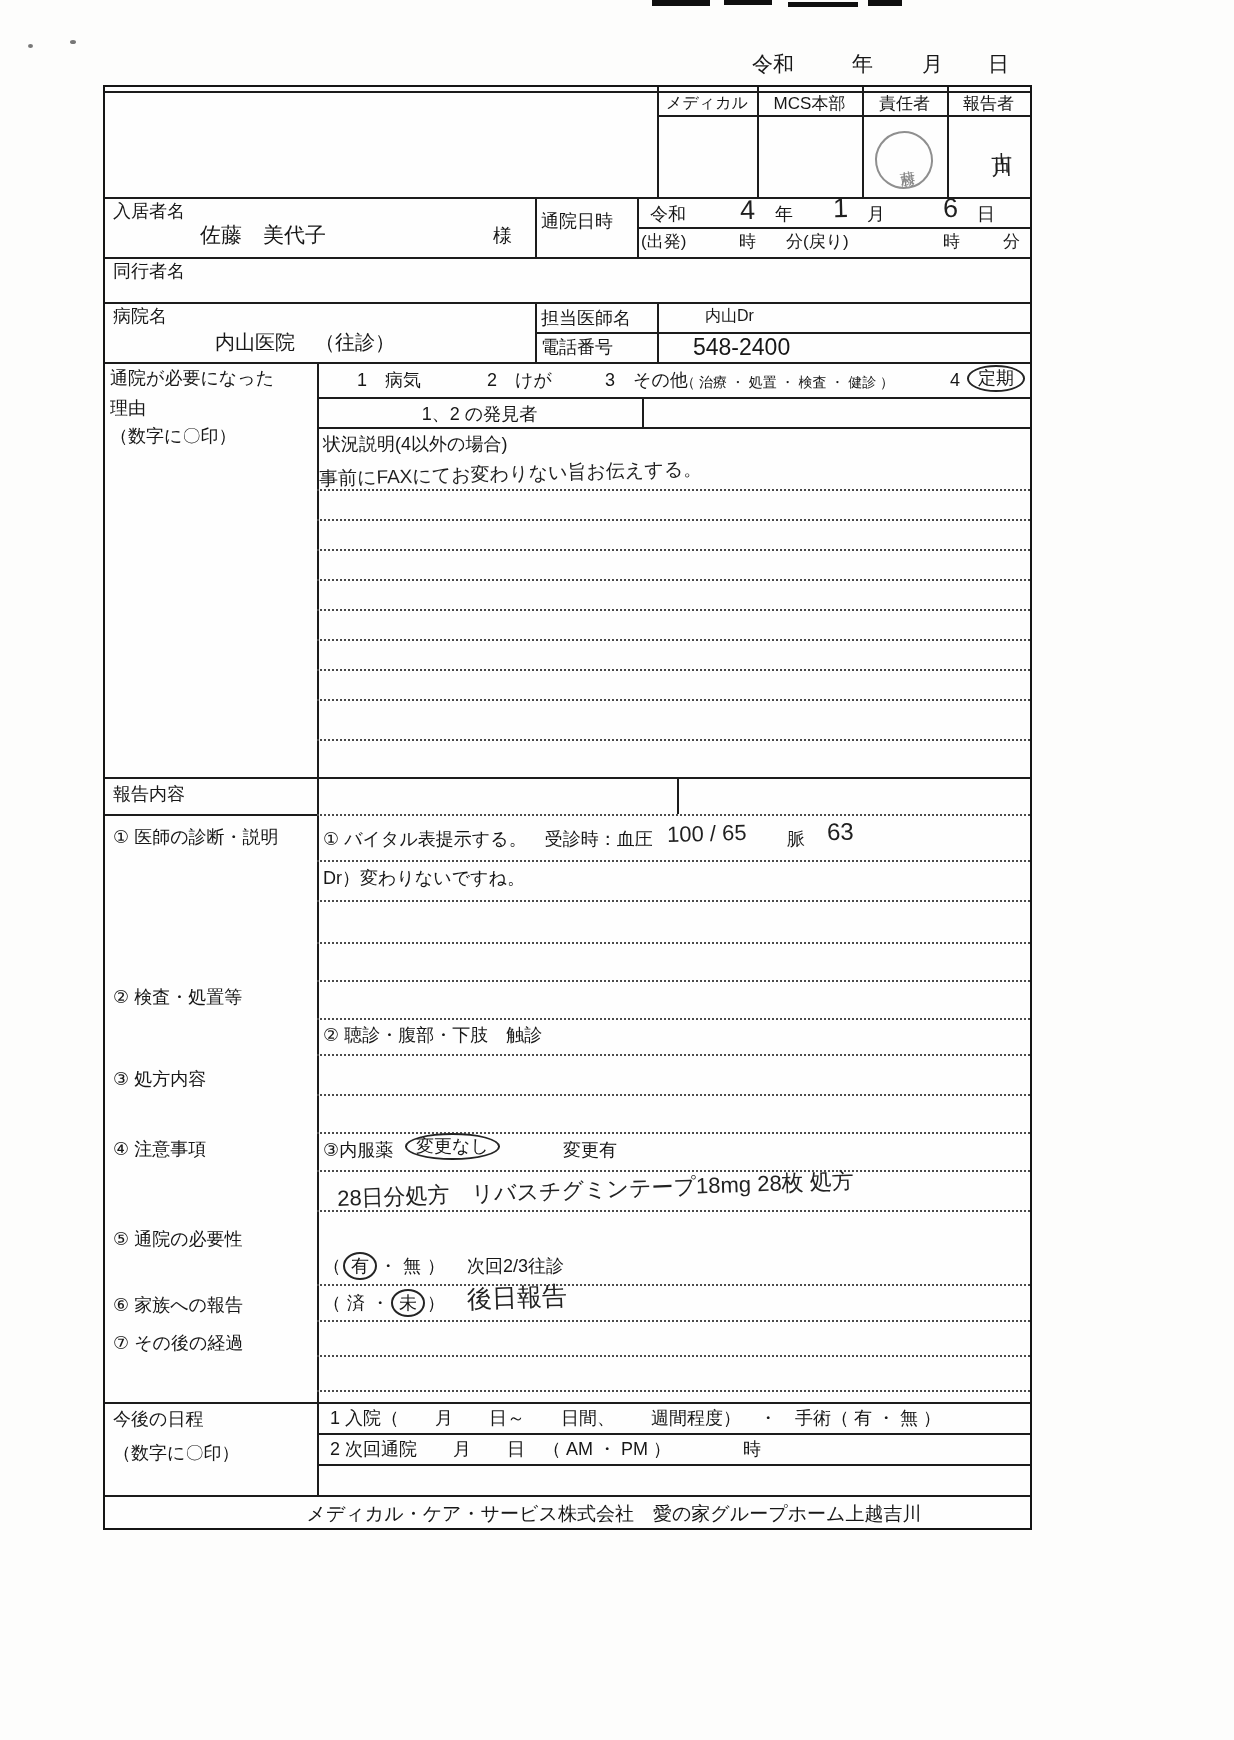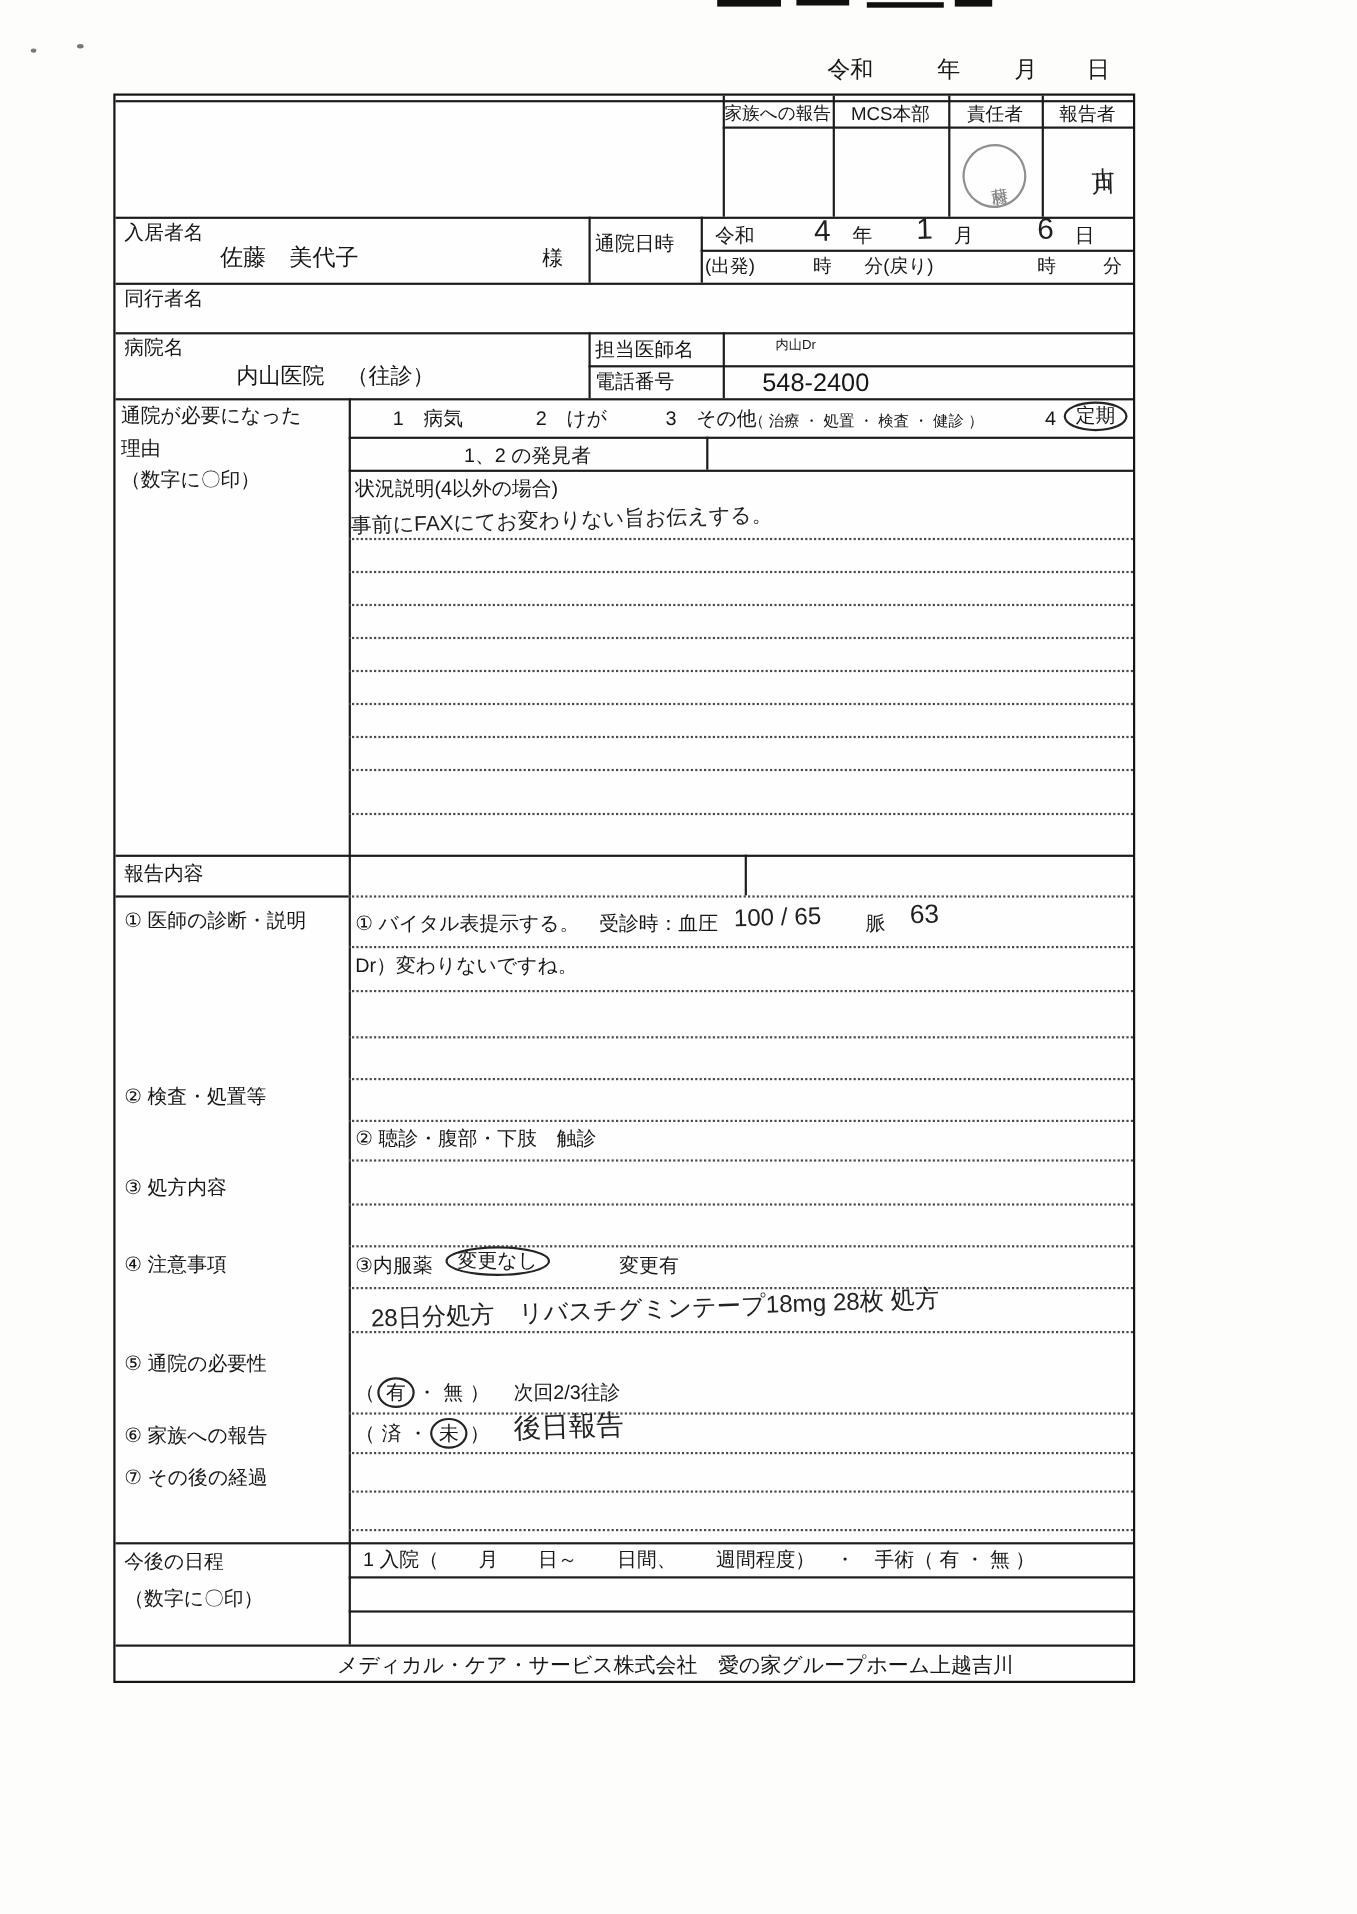--- a/index.html
+++ b/index.html
@@ -45,21 +45,21 @@
 
   <div class="form">
 
     <div class="hline" style="left:0;top:4px;width:925px"></div>
 
     <div class="vline" style="left:552px;top:0;height:110px"></div>
     <div class="vline" style="left:652px;top:0;height:110px"></div>
     <div class="vline" style="left:757px;top:0;height:110px"></div>
     <div class="vline" style="left:842px;top:0;height:110px"></div>
     <div class="hline" style="left:552px;top:28px;width:373px"></div>
-    <div class="cellc" style="left:552px;top:6px;width:100px;font-size:16px">家族への報告</div>
+    <div class="cellc" style="left:552px;top:6px;width:100px;font-size:16px">メディカル</div>
     <div class="cellc" style="left:652px;top:5px;width:105px;font-size:17px">MCS本部</div>
     <div class="cellc" style="left:757px;top:5px;width:85px;font-size:17px">責任者</div>
     <div class="cellc" style="left:842px;top:5px;width:83px;font-size:17px">報告者</div>
     <div class="stamp" style="left:770px;top:44px">
         <span class="vtext" style="font-size:15px;letter-spacing:1px">藤村</span>
       </div>
     <div class="t hand vtext" style="left:884px;top:48px;font-size:21px">古川</div>
 
 
     <div class="hline" style="left:0;top:110px;width:925px"></div>
@@ -85,21 +85,21 @@
 
     <div class="hline" style="left:0;top:170px;width:925px"></div>
     <div class="t lbl" style="left:8px;top:174px">同行者名</div>
 
     <div class="hline" style="left:0;top:215px;width:925px"></div>
     <div class="t lbl" style="left:8px;top:219px">病院名</div>
     <div class="t" style="left:110px;top:244px;font-size:20px">内山医院　（往診）</div>
     <div class="vline" style="left:430px;top:215px;height:60px"></div>
     <div class="t lbl" style="left:436px;top:221px">担当医師名</div>
     <div class="vline" style="left:552px;top:215px;height:60px"></div>
-    <div class="t" style="left:600px;top:220px;font-size:12px">内山Dr</div>
+    <div class="t" style="left:600px;top:220px;font-size:16px">内山Dr</div>
     <div class="hline" style="left:430px;top:245px;width:495px"></div>
     <div class="t lbl" style="left:436px;top:250px">電話番号</div>
     <div class="t" style="left:588px;top:247px;font-size:23px">548-2400</div>
 
     <div class="hline" style="left:0;top:275px;width:925px"></div>
     <div class="t lbl" style="left:5px;top:281px">通院が必要になった</div>
     <div class="t lbl" style="left:5px;top:311px">理由</div>
     <div class="t lbl" style="left:5px;top:339px">（数字に〇印）</div>
     <div class="vline" style="left:212px;top:275px;height:1133px"></div>
     <div class="t lbl" style="left:252px;top:283px">1　病気</div>
@@ -182,18 +182,19 @@
 
     <div class="t lbl" style="left:8px;top:1246px">⑦ その後の経過</div>
     <div class="dot" style="left:212px;top:1268px;width:713px"></div>
     <div class="dot" style="left:212px;top:1303px;width:713px"></div>
 
     <div class="hline" style="left:0;top:1315px;width:925px"></div>
     <div class="t lbl" style="left:8px;top:1322px">今後の日程</div>
     <div class="t lbl" style="left:8px;top:1356px">（数字に〇印）</div>
     <div class="t lbl" style="left:225px;top:1321px">1 入院（　　月　　日～　　日間、　　週間程度）　・　手術（ 有 ・ 無 ）</div>
     <div class="hline" style="left:212px;top:1346px;width:713px"></div>
+    <div class="t lbl" style="left:225px;top:1352px">2 次回通院　　月　　日　（ AM ・ PM ）　　　　時</div>
     <div class="hline" style="left:212px;top:1377px;width:713px"></div>
 
     <div class="hline" style="left:0;top:1408px;width:925px"></div>
     <div class="cellc" style="left:0;top:1414px;width:1018px;font-size:19px">メディカル・ケア・サービス株式会社　愛の家グループホーム上越吉川</div>
   </div>
 </div>
 
 </body></html>

